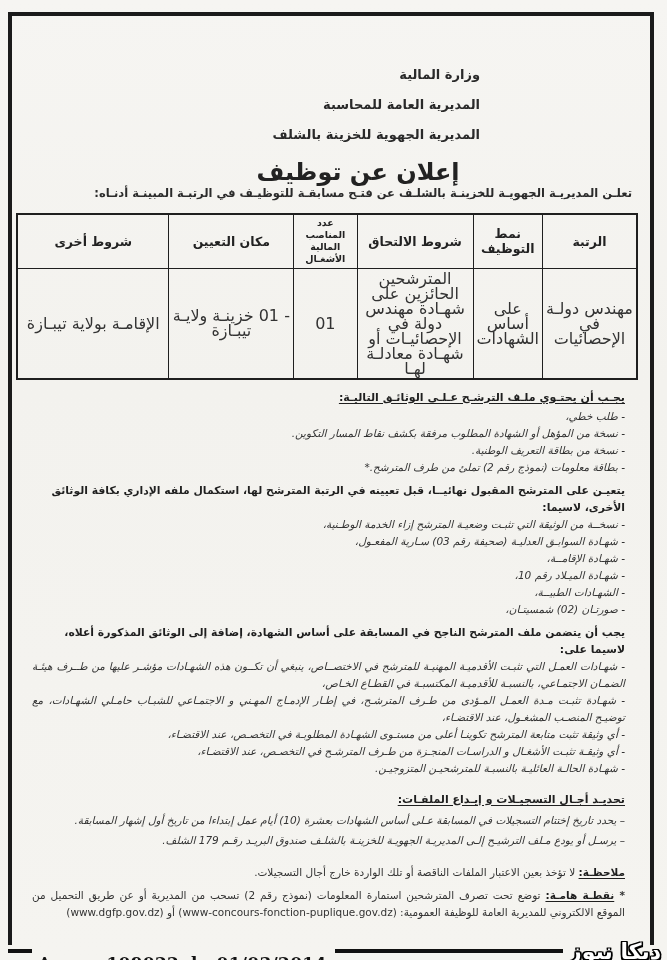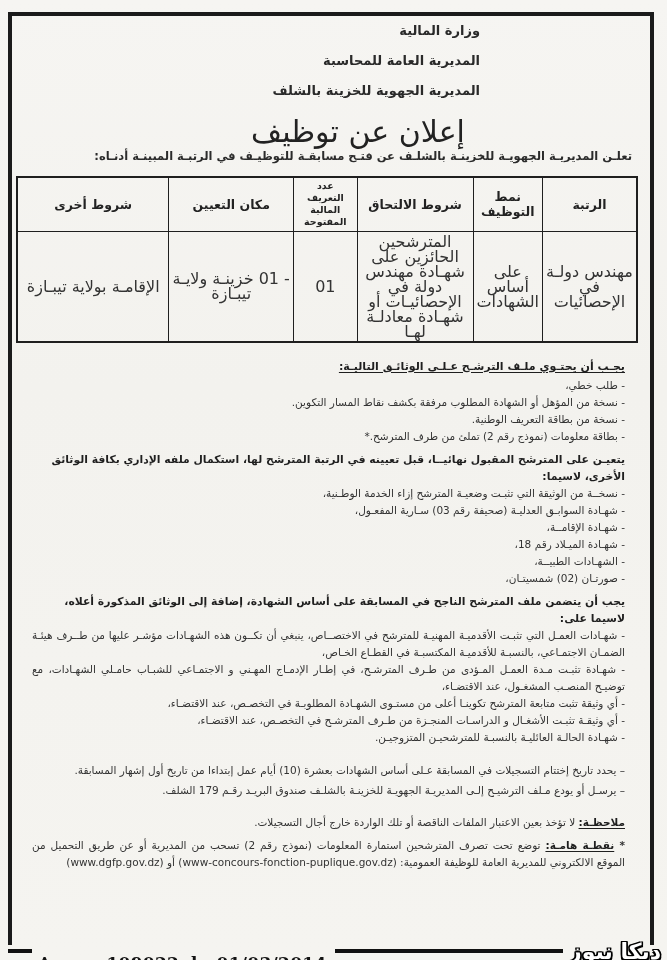--- a/index.html
+++ b/index.html
@@ -20,52 +20,52 @@
     position:absolute; left:8px; top:12px; width:646px; height:933px;
     border:4px solid #1b1b1b; border-bottom:none;
     background:transparent;
   }
   .content { position:relative; width:100%; height:100%; padding:0 12px; }
 
   .republic {
     margin-top:16px; text-align:center; font-weight:bold; font-size:13.5px;
     position:relative; right:18px; color:#262626; letter-spacing:.2px;
   }
-  .org-block { padding-left:0; padding-right:158px; text-align:right; }
+  .org-block { margin-top:44px; padding-left:0; padding-right:158px; text-align:right; }
   .org-line { font-weight:bold; font-size:13px; line-height:30px; color:#2a2a2a; }
 
   .big-title {
-    margin-top:8px; text-align:center; font-size:30px; font-weight:normal;
+    margin-top:8px; text-align:center; font-size:24px; font-weight:bold;
     position:relative; right:-27px; color:#222; letter-spacing:.5px;
   }
 
   .intro {
     margin-top:0; padding:0 6px; font-size:11.5px; font-weight:bold;
     text-align:right; color:#2b2b2b;
   }
 
   table.vacancy {
     margin:13px auto 0; border-collapse:collapse; width:622px;
     border:2.5px solid #1f1f1f; background:transparent;
   }
   table.vacancy th, table.vacancy td {
     border:1.8px solid #1f1f1f; text-align:center; vertical-align:middle;
     padding:2px 3px;
   }
   table.vacancy th { font-size:12.5px; font-weight:bold; height:54px; color:#222; }
   table.vacancy th.small-head { font-size:9.5px; line-height:12px; }
   table.vacancy td { font-size:16px; height:66px; line-height:15px; color:#333; }
 
-  .sections { margin-top:15px; padding:0 13px 0 8px; font-size:10.5px; line-height:17px; color:#333; }
+  .sections { margin-top:9px; padding:0 13px 0 8px; font-size:10.5px; line-height:17px; color:#333; }
   .sec-heading {
     font-weight:bold; font-size:11px; color:#1f1f1f;
     text-decoration:underline; text-underline-offset:2px; margin-bottom:2px;
   }
   .sec-intro { font-weight:bold; font-size:10.8px; color:#1f1f1f; text-align:right; }
-  .bullet { text-align:justify; text-justify:inter-word; }
+  .bullet { text-align:justify; text-justify:inter-word;font-style:italic; }
   .gap-sm { margin-top:6px; }
   .gap-md { margin-top:14px; }
   .wide-lines .bullet { line-height:20px; }
   .label-underline { font-weight:bold; text-decoration:underline; text-underline-offset:2px; color:#1f1f1f; }
   .note-line, .important-line { text-align:justify; }
   .star { font-weight:bold; }
 
   .footer {
     position:absolute; left:8px; top:938px; width:655px; height:26px;
     display:flex; direction:ltr; align-items:center;
@@ -111,21 +111,21 @@
             <col style="width:117px">
           <col style="width:64px">
             <col style="width:127px">
             <col style="width:155px">
         </colgroup>
         <thead>
           <tr>
             <th>الرتبة</th>
             <th>نمط التوظيف</th>
             <th>شروط الالتحاق</th>
-            <th class="small-head">عدد التعريف المالية المفتوحة</th>
+            <th class="small-head">عدد المناصب المالية الأشغـال</th>
             <th>مكان التعيين</th>
             <th>شروط أخرى</th>
           </tr>
         </thead>
         <tbody>
           <tr>
             <td>مهندس دولـة في الإحصائيات</td>
             <td>على أساس الشهادات</td>
             <td>المترشحين الحائزين على شهـادة مهندس دولة في الإحصائيـات أو شهـادة معادلـة لهـا</td>
             <td>01</td>
@@ -143,35 +143,36 @@
           <div class="bullet">- نسخة من المؤهل أو الشهادة المطلوب مرفقة بكشف نقاط المسار التكوين.</div>
           <div class="bullet">- نسخة من بطاقة التعريف الوطنية.</div>
           <div class="bullet">- بطاقة معلومات (نموذج رقم 2) تملئ من طرف المترشح.*</div>
         </div>
 
         <div class="gap-sm">
           <div class="sec-intro">يتعيـن على المترشح المقبول نهائيــا، قبل تعيينه في الرتبة المترشح لها، استكمال ملفه الإداري بكافة الوثائق الأخرى، لاسيما:</div>
           <div class="bullet">- نسخــة من الوثيقة التي تثبـت وضعيـة المترشح إزاء الخدمة الوطـنية،</div>
           <div class="bullet">- شهـادة السوابـق العدليـة (صحيفة رقم 03) سـارية المفعـول،</div>
           <div class="bullet">- شهـادة الإقامــة،</div>
-          <div class="bullet">- شهـادة الميـلاد رقم 18،</div>
+          <div class="bullet">- شهـادة الميـلاد رقم 10،</div>
           <div class="bullet">- الشهـادات الطبيــة،</div>
           <div class="bullet">- صورتـان (02) شمسيتـان،</div>
         </div>
 
         <div class="gap-sm">
           <div class="sec-intro">يجب أن يتضمن ملف المترشح الناجح في المسابقة على أساس الشهادة، إضافة إلى الوثائق المذكورة أعلاه، لاسيما على:</div>
           <div class="bullet">- شهـادات العمـل التي تثبـت الأقدميـة المهنيـة للمترشح في الاختصــاص، ينبغي أن تكــون هذه الشهـادات مؤشـر عليها من طــرف هيئـة الضمـان الاجتمـاعي، بالنسبـة للأقدميـة المكتسبـة في القطـاع الخـاص،</div>
           <div class="bullet">- شهـادة تثبـت مـدة العمـل المـؤدى من طـرف المترشـح، في إطـار الإدمـاج المهـني و الاجتمـاعي للشبـاب حامـلي الشهـادات، مع توضيـح المنصـب المشغـول، عند الاقتضـاء،</div>
           <div class="bullet">- أي وثيقة تثبت متابعة المترشح تكوينـا أعلى من مستـوى الشهـادة المطلوبـة في التخصـص، عند الاقتضـاء،</div>
           <div class="bullet">- أي وثيقـة تثبـت الأشغـال و الدراسـات المنجـزة من طـرف المترشـح في التخصـص، عند الاقتضـاء،</div>
           <div class="bullet">- شهـادة الحالـة العائليـة بالنسبـة للمترشحيـن المتزوجيـن.</div>
         </div>
 
         <div class="gap-md wide-lines">
+          <div class="sec-heading">تحديـد أجـال التسجيـلات و إيـداع الملفـات:</div>
           <div class="bullet">– يحدد تاريخ إختتام التسجيلات في المسابقة عـلى أساس الشهادات بعشرة (10) أيام عمل إبتداءا من تاريخ أول إشهار المسابقة.</div>
           <div class="bullet">– يرسـل أو يودع مـلف الترشيـح إلـى المديريـة الجهويـة للخزينـة بالشلـف صندوق البريـد رقـم 179 الشلف.</div>
         </div>
 
         <div class="gap-md note-line">
           <span class="label-underline">ملاحظـة:</span><span> لا تؤخذ بعين الاعتبار الملفات الناقصة أو تلك الواردة خارج أجال التسجيلات.</span>
         </div>
 
         <div class="gap-sm important-line">
           <span class="star">* </span><span class="label-underline">نقطـة هامـة:</span><span> توضع تحت تصرف المترشحين استمارة المعلومات (نموذج رقم 2) تسحب من المديرية أو عن طريق التحميل من الموقع الالكتروني للمديرية العامة للوظيفة العمومية: (www-concours-fonction-puplique.gov.dz) أو (www.dgfp.gov.dz)</span>

